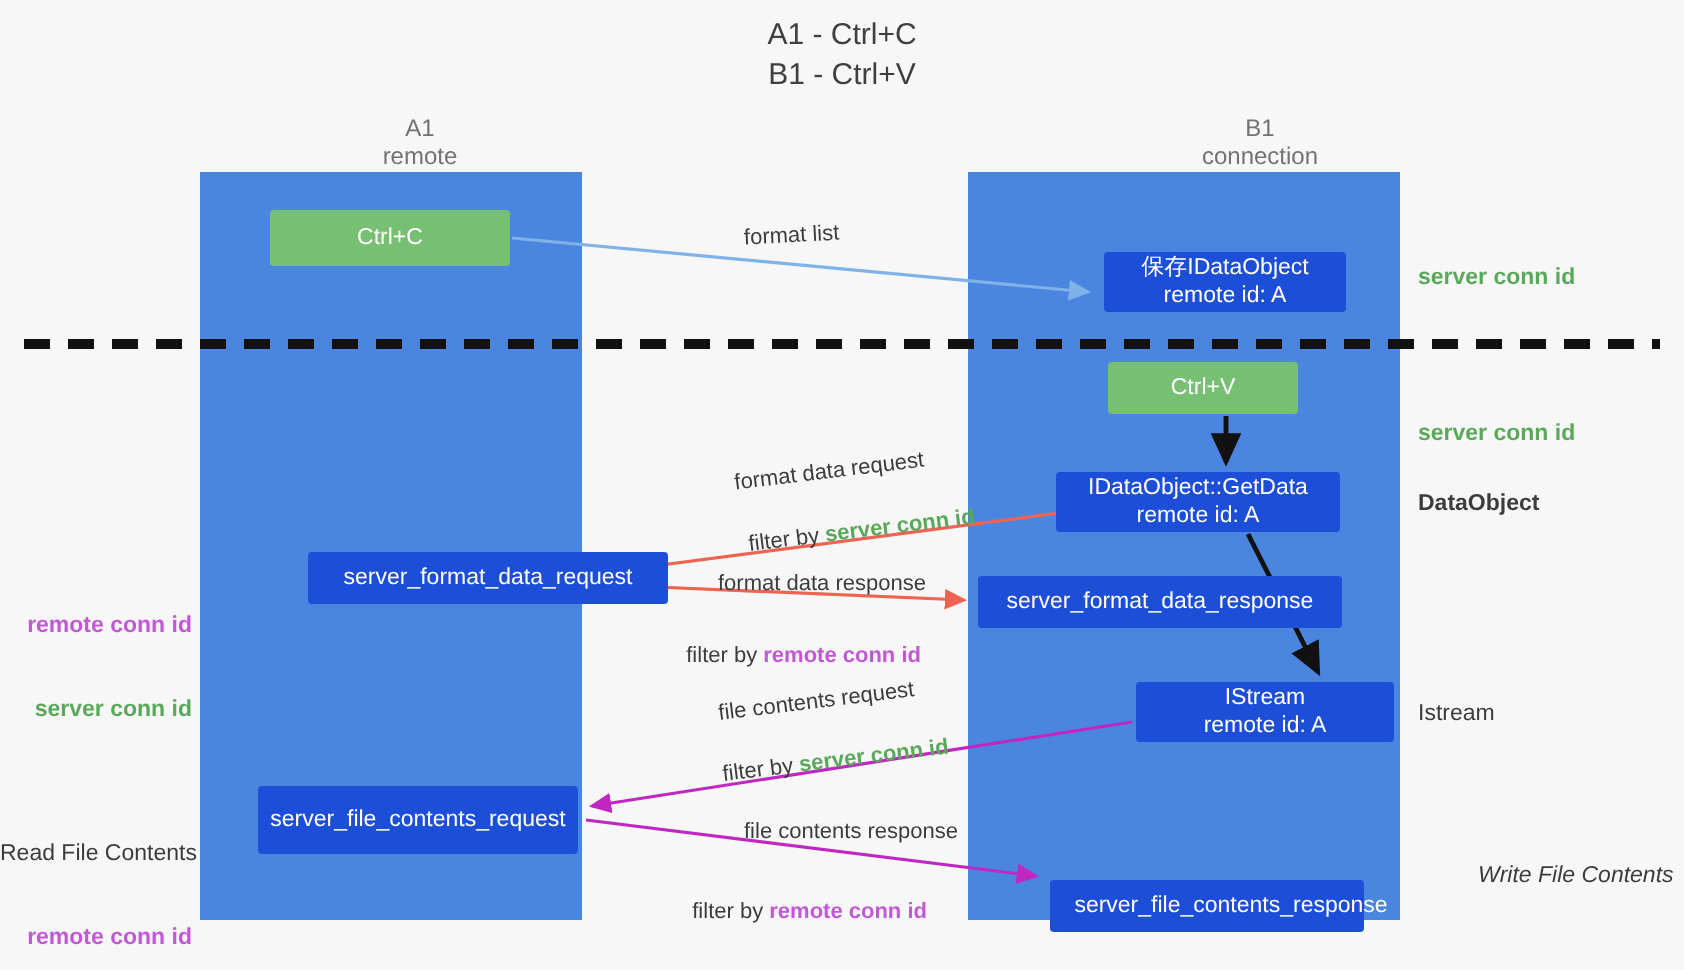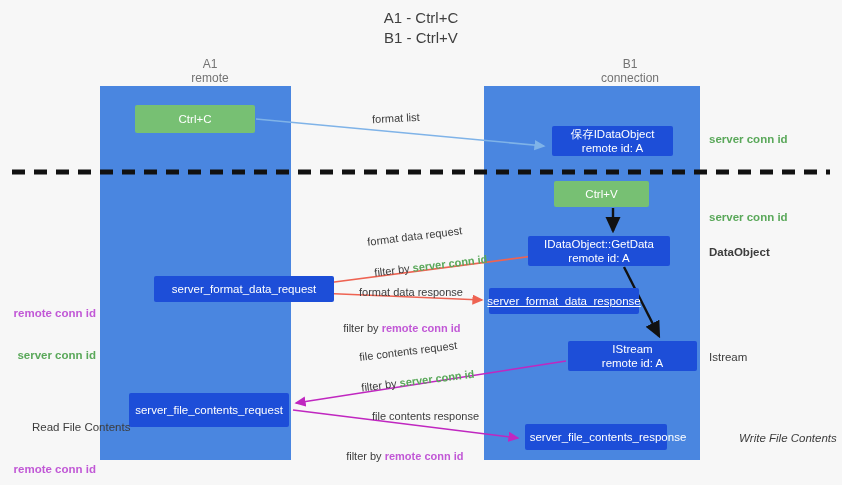--- a/index.html
+++ b/index.html
@@ -60,23 +60,23 @@
   }
   .node.green  { background: #77c073; }
   .node.orange { background: #1d4ed8; }
 
   #node-ctrlc  { left: 135px; top: 105px; width: 120px; height: 28px; text-align: right; }
   #node-save   { left: 552px; top: 126px; width: 121px; height: 30px; }
   #node-ctrlv  { left: 554px; top: 181px; width: 95px; height: 26px; }
   #node-getdata{ left: 528px; top: 236px; width: 142px; height: 30px; }
   #node-istream{ left: 568px; top: 341px; width: 129px; height: 30px; }
   #node-sfdreq { left: 129px; top: 276px; width: 180px; height: 26px; margin-left: 25px; }
-  #node-sfdres { left: 489px; top: 288px; width: 150px; height: 26px; text-decoration: underline; }
+  #node-sfdres { left: 489px; top: 288px; width: 182px; height: 26px; }
   #node-sfcreq { left: 129px; top: 393px; width: 160px; height: 34px; }
-  #node-sfcres { left: 525px; top: 424px; width: 142px; height: 26px; padding-left: 24px; }
+  #node-sfcres { left: 525px; top: 440px; width: 157px; height: 26px; padding-left: 24px; }
 
   
   .right-note {
     font-size: 11.5px;
     line-height: 14px;
     white-space: pre;
   }
   .note-green { color: #5aa85a; font-weight: bold; }
   .note-dark  { color: #3c3c3c; }
   #note-sconn1 { left: 709px; top: 132px; }
@@ -87,21 +87,21 @@
 
   
   .left-note {
     font-size: 11.5px;
     line-height: 14px;
     white-space: pre;
     text-align: right;
   }
   .nl-magenta { color: #c158d6; font-weight: bold; }
   .nl-green   { color: #5aa85a; font-weight: bold; }
-  .nl-dark    { color: #3c3c3c; margin-left: 32px; }
+  .nl-dark    { color: #3c3c3c; }
   #note-left-1 { left: 0px; top: 278px; width: 96px; }
   #note-left-2 { left: 0px; top: 392px; width: 96px; }
 
   
   .edge-label {
     font-size: 11px;
     line-height: 15px;
     white-space: pre;
     color: #3c3c3c;
   }

